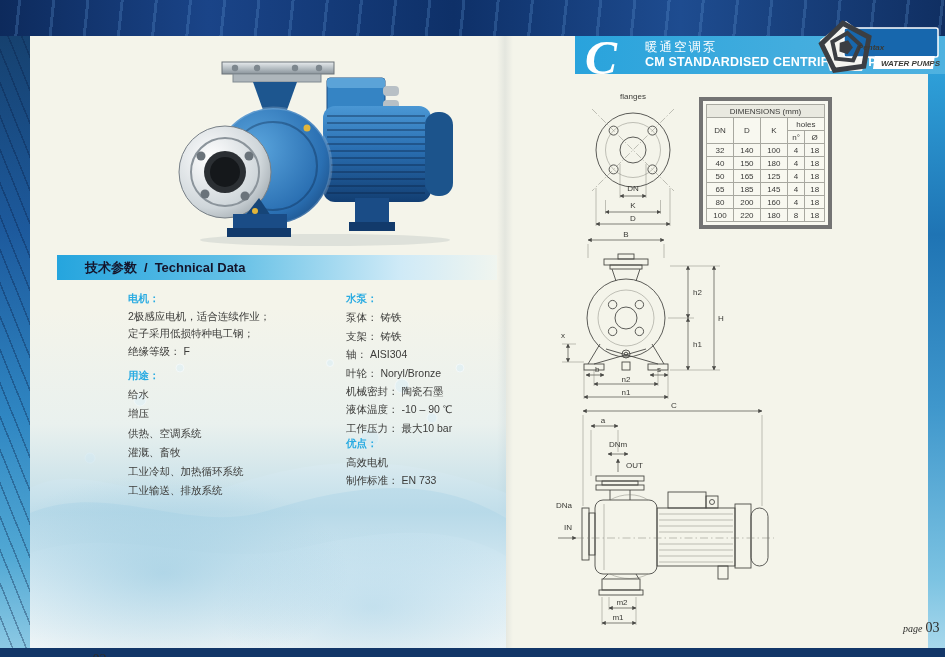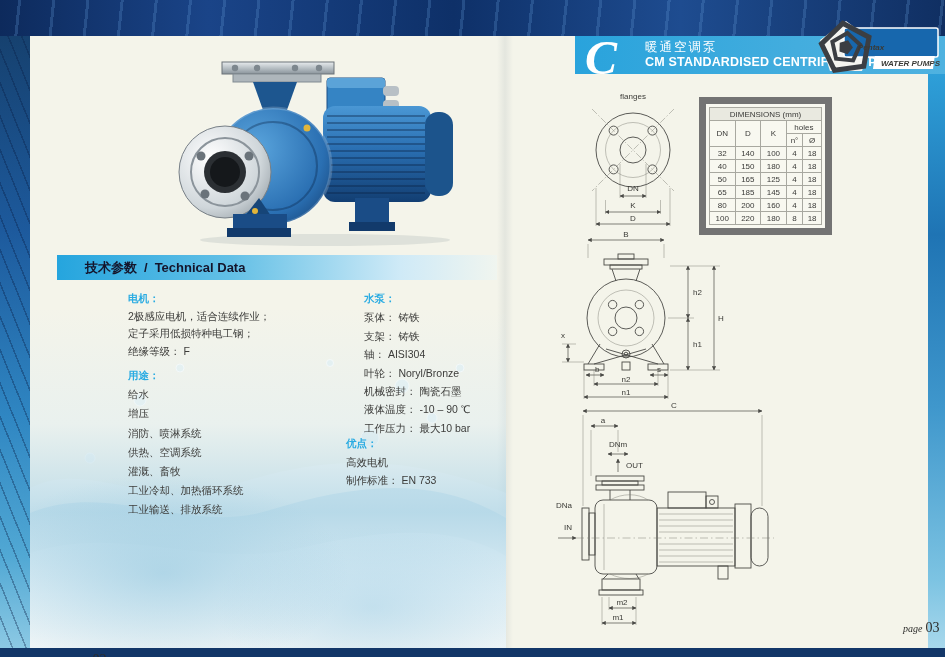--- a/index.html
+++ b/index.html
@@ -36,21 +36,21 @@
   .pentax { position:absolute; left:818px; top:19px; width:122px; height:60px; }
 
   
   .flange-svg { position:absolute; left:572px; top:88px; width:122px; height:138px; }
   svg text { font-family:"Liberation Sans", sans-serif; font-size:8px; fill:#3a3a36; }
   svg .dim { stroke:#4a4a46; stroke-width:.7; fill:none; }
   svg .thin { stroke:#7a7a72; stroke-width:.45; fill:none; }
   svg .ol { stroke:#4a4a46; stroke-width:.9; fill:none; }
 
   .dim-table-wrap { position:absolute; left:699px; top:97px; width:133px; background:#f8f8f0;
-    border:7px solid #737373; padding:3px; }
+    border:4px solid #737373; padding:3px; }
   .dim-table { width:100%; border-collapse:collapse; font-size:8px; color:#3a3a38; }
   .dim-table td { border:1px solid #a8a8a0; text-align:center; padding:1.5px 1px; height:11px; }
   .dim-table .t-title { background:#e9e9e0; }
 
   
   .front-svg { position:absolute; left:552px; top:226px; width:188px; height:176px; }
   .side-svg { position:absolute; left:552px; top:396px; width:252px; height:234px; }
 
   
   .pump-svg { position:absolute; left:175px; top:48px; width:295px; height:200px; }
@@ -59,21 +59,21 @@
     align-items:center; padding-left:12px; gap:7px;
     background:linear-gradient(90deg,#25a5de 0%,#64c0e6 40%,#cfeaf7 78%,#f0f5ef 100%); }
   .tech-bar .cn { font-size:13px; font-weight:bold; color:#14142a; }
   .tech-bar .sep { font-size:13px; font-weight:bold; color:#14142a; }
   .tech-bar .en { font-size:13px; font-weight:bold; color:#14142a; }
 
   .spec { position:absolute; width:215px; font-size:10.5px; color:#3c3c3a; }
   .spec .hd { color:#29abe2; font-weight:bold; display:block;font-family:Liberation Serif, serif; }
   .col-motor { left:100px; top:290px; line-height:17.5px; }
   .col-apps  { left:100px; top:366px; line-height:19.2px; }
-  .col-pump  { left:336px; top:290px; line-height:18.4px; }
+  .col-pump  { left:318px; top:290px; line-height:18.4px; }
   .col-adv   { left:318px; top:435px; line-height:18px; }
 
   .water { position:absolute; left:30px; top:308px; width:476px; height:340px; overflow:hidden; pointer-events:none; }
   .water-grad { position:absolute; inset:0;
     background:
       radial-gradient(ellipse 60% 45% at 28% 78%, rgba(140,195,220,.50), transparent 65%),
       radial-gradient(ellipse 55% 40% at 72% 88%, rgba(158,205,228,.45), transparent 60%),
       linear-gradient(180deg, rgba(240,248,250,0) 0%, rgba(218,236,244,.40) 34%, rgba(178,215,232,.78) 60%, rgba(222,238,245,.95) 84%, #edf4f6 100%); }
   .spec, .tech-bar, .page-num { z-index:3;padding-left:28px; }
   .water { z-index:1; }
@@ -429,21 +429,20 @@
     <span class="hd">电机：</span>
     <div>2极感应电机，适合连续作业；</div>
     <div>定子采用低损特种电工钢；</div>
     <div>绝缘等级： F</div>
   </div>
 
   <div class="spec col-apps">
     <span class="hd">用途：</span>
     <div>给水</div>
     <div>增压</div>
-    <div>消防、喷淋系统</div>
     <div>供热、空调系统</div>
     <div>灌溉、畜牧</div>
     <div>工业冷却、加热循环系统</div>
     <div>工业输送、排放系统</div>
   </div>
 
   <div class="spec col-pump">
     <span class="hd">水泵：</span>
     <div>泵体： 铸铁</div>
     <div>支架： 铸铁</div>

